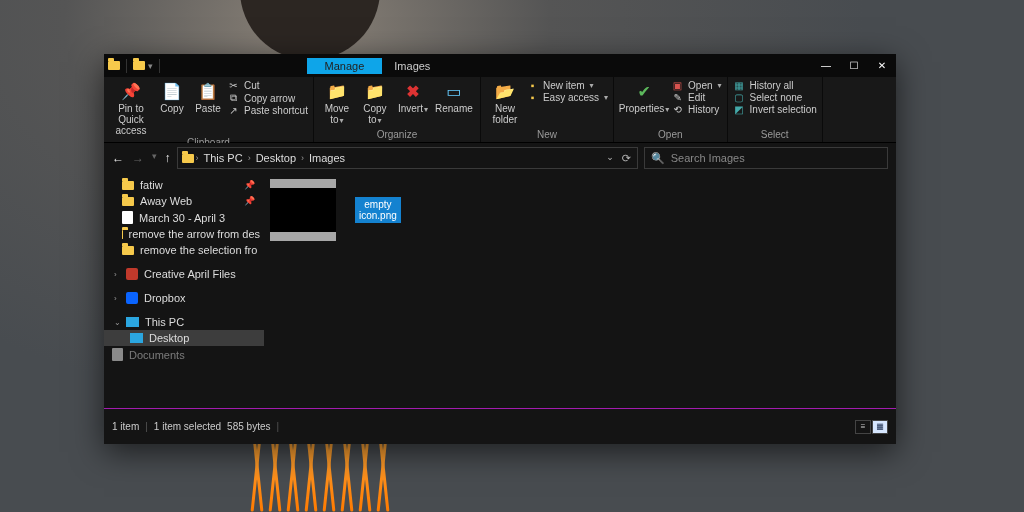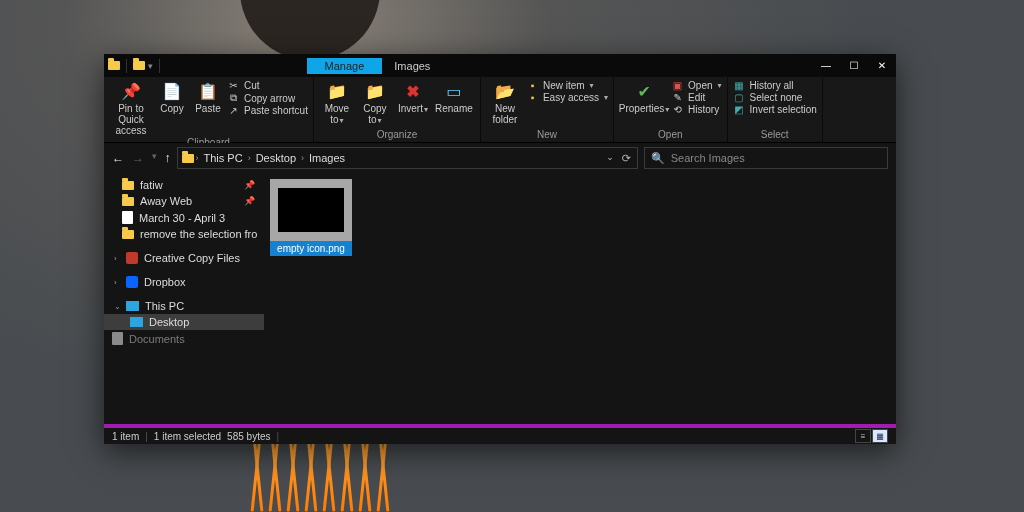--- a/index.html
+++ b/index.html
@@ -55,25 +55,25 @@
   .side-item.sel{background:#3d3d3d;}
   .side-item .pin{margin-left:auto;color:#9a9a9a;font-size:9px;margin-right:4px;}
   .side-spacer{height:8px;}
   .ico-doc{width:11px;height:13px;background:#fff;border-radius:1px;display:inline-block;}
   .ico-cc{width:12px;height:12px;background:#c0392b;border-radius:2px;display:inline-block;}
   .ico-dbx{width:12px;height:12px;background:#0a64ff;border-radius:2px;display:inline-block;}
   .ico-pc{width:13px;height:10px;background:#2ba6e0;border:1px solid #2ba6e0;display:inline-block;position:relative;}
   .ico-desk{width:13px;height:10px;background:#2ba6e0;display:inline-block;}
   .ico-3d{width:12px;height:12px;background:#16b1c9;display:inline-block;border-radius:1px;}
   .content{flex:1;background:#141414;padding:6px;display:flex;align-items:flex-start;gap:10px;}
-  .file-card{width:82px;display:flex;flex-direction:column;align-items:center;}
+  .file-card{width:82px;display:flex;align-items:center;gap:19px;}
   .file-thumb{width:82px;height:62px;background:#a7a7a7;display:flex;align-items:center;justify-content:center;}
   .file-inner{width:66px;height:44px;background:#000;}
   .file-label{background:#1482d0;color:#fff;font-size:10px;padding:2px 4px;margin-top:0;width:100%;text-align:center;}
-  .status{height:20px;background:#141414;border-top:4px solid #a21caf;display:flex;align-items:center;padding:0 8px;font-size:10px;color:#ccc;gap:6px;}
+  .status{height:36px;background:#141414;border-top:1px solid #a21caf;display:flex;align-items:center;padding:0 8px;font-size:10px;color:#ccc;gap:6px;}
   .status .sep{color:#555;}
   .status-sp{flex:1;}
   .view-toggle{display:flex;gap:1px;}
   .vt{width:16px;height:14px;background:#141414;border:1px solid #444;display:flex;align-items:center;justify-content:center;font-size:8px;}
   .vt.active{background:#d7e7ff;color:#124;}
   .caret{font-size:8px;color:#aaa;margin-left:1px;}
 </style>
 </head>
 <body>
 <div class="desktop-bg">
@@ -280,27 +280,31 @@
           <span class="ico-folder small"></span>
           <span>Away Web</span>
           <span class="pin">📌</span>
         </div>
       <div class="side-item">
           <span class="ico-doc"></span>
           <span>March 30 - April 3</span>
         </div>
       <div class="side-item">
           <span class="ico-folder small"></span>
+          <span>remove the arrow from des</span>
+        </div>
+      <div class="side-item">
+          <span class="ico-folder small"></span>
           <span>remove the selection fro</span>
         </div>
       <div class="side-spacer"></div>
       <div class="side-item" style="padding-left:10px">
           <span style="color:#999;font-size:8px;width:6px">›</span>
           <span class="ico-cc"></span>
-          <span>Creative Copy Files</span>
+          <span>Creative April Files</span>
         </div>
       <div class="side-spacer"></div>
       <div class="side-item" style="padding-left:10px">
           <span style="color:#999;font-size:8px;width:6px">›</span>
           <span class="ico-dbx"></span>
           <span>Dropbox</span>
         </div>
       <div class="side-spacer"></div>
       <div class="side-item" style="padding-left:10px">
           <span style="color:#999;font-size:8px;width:6px">⌄</span>

